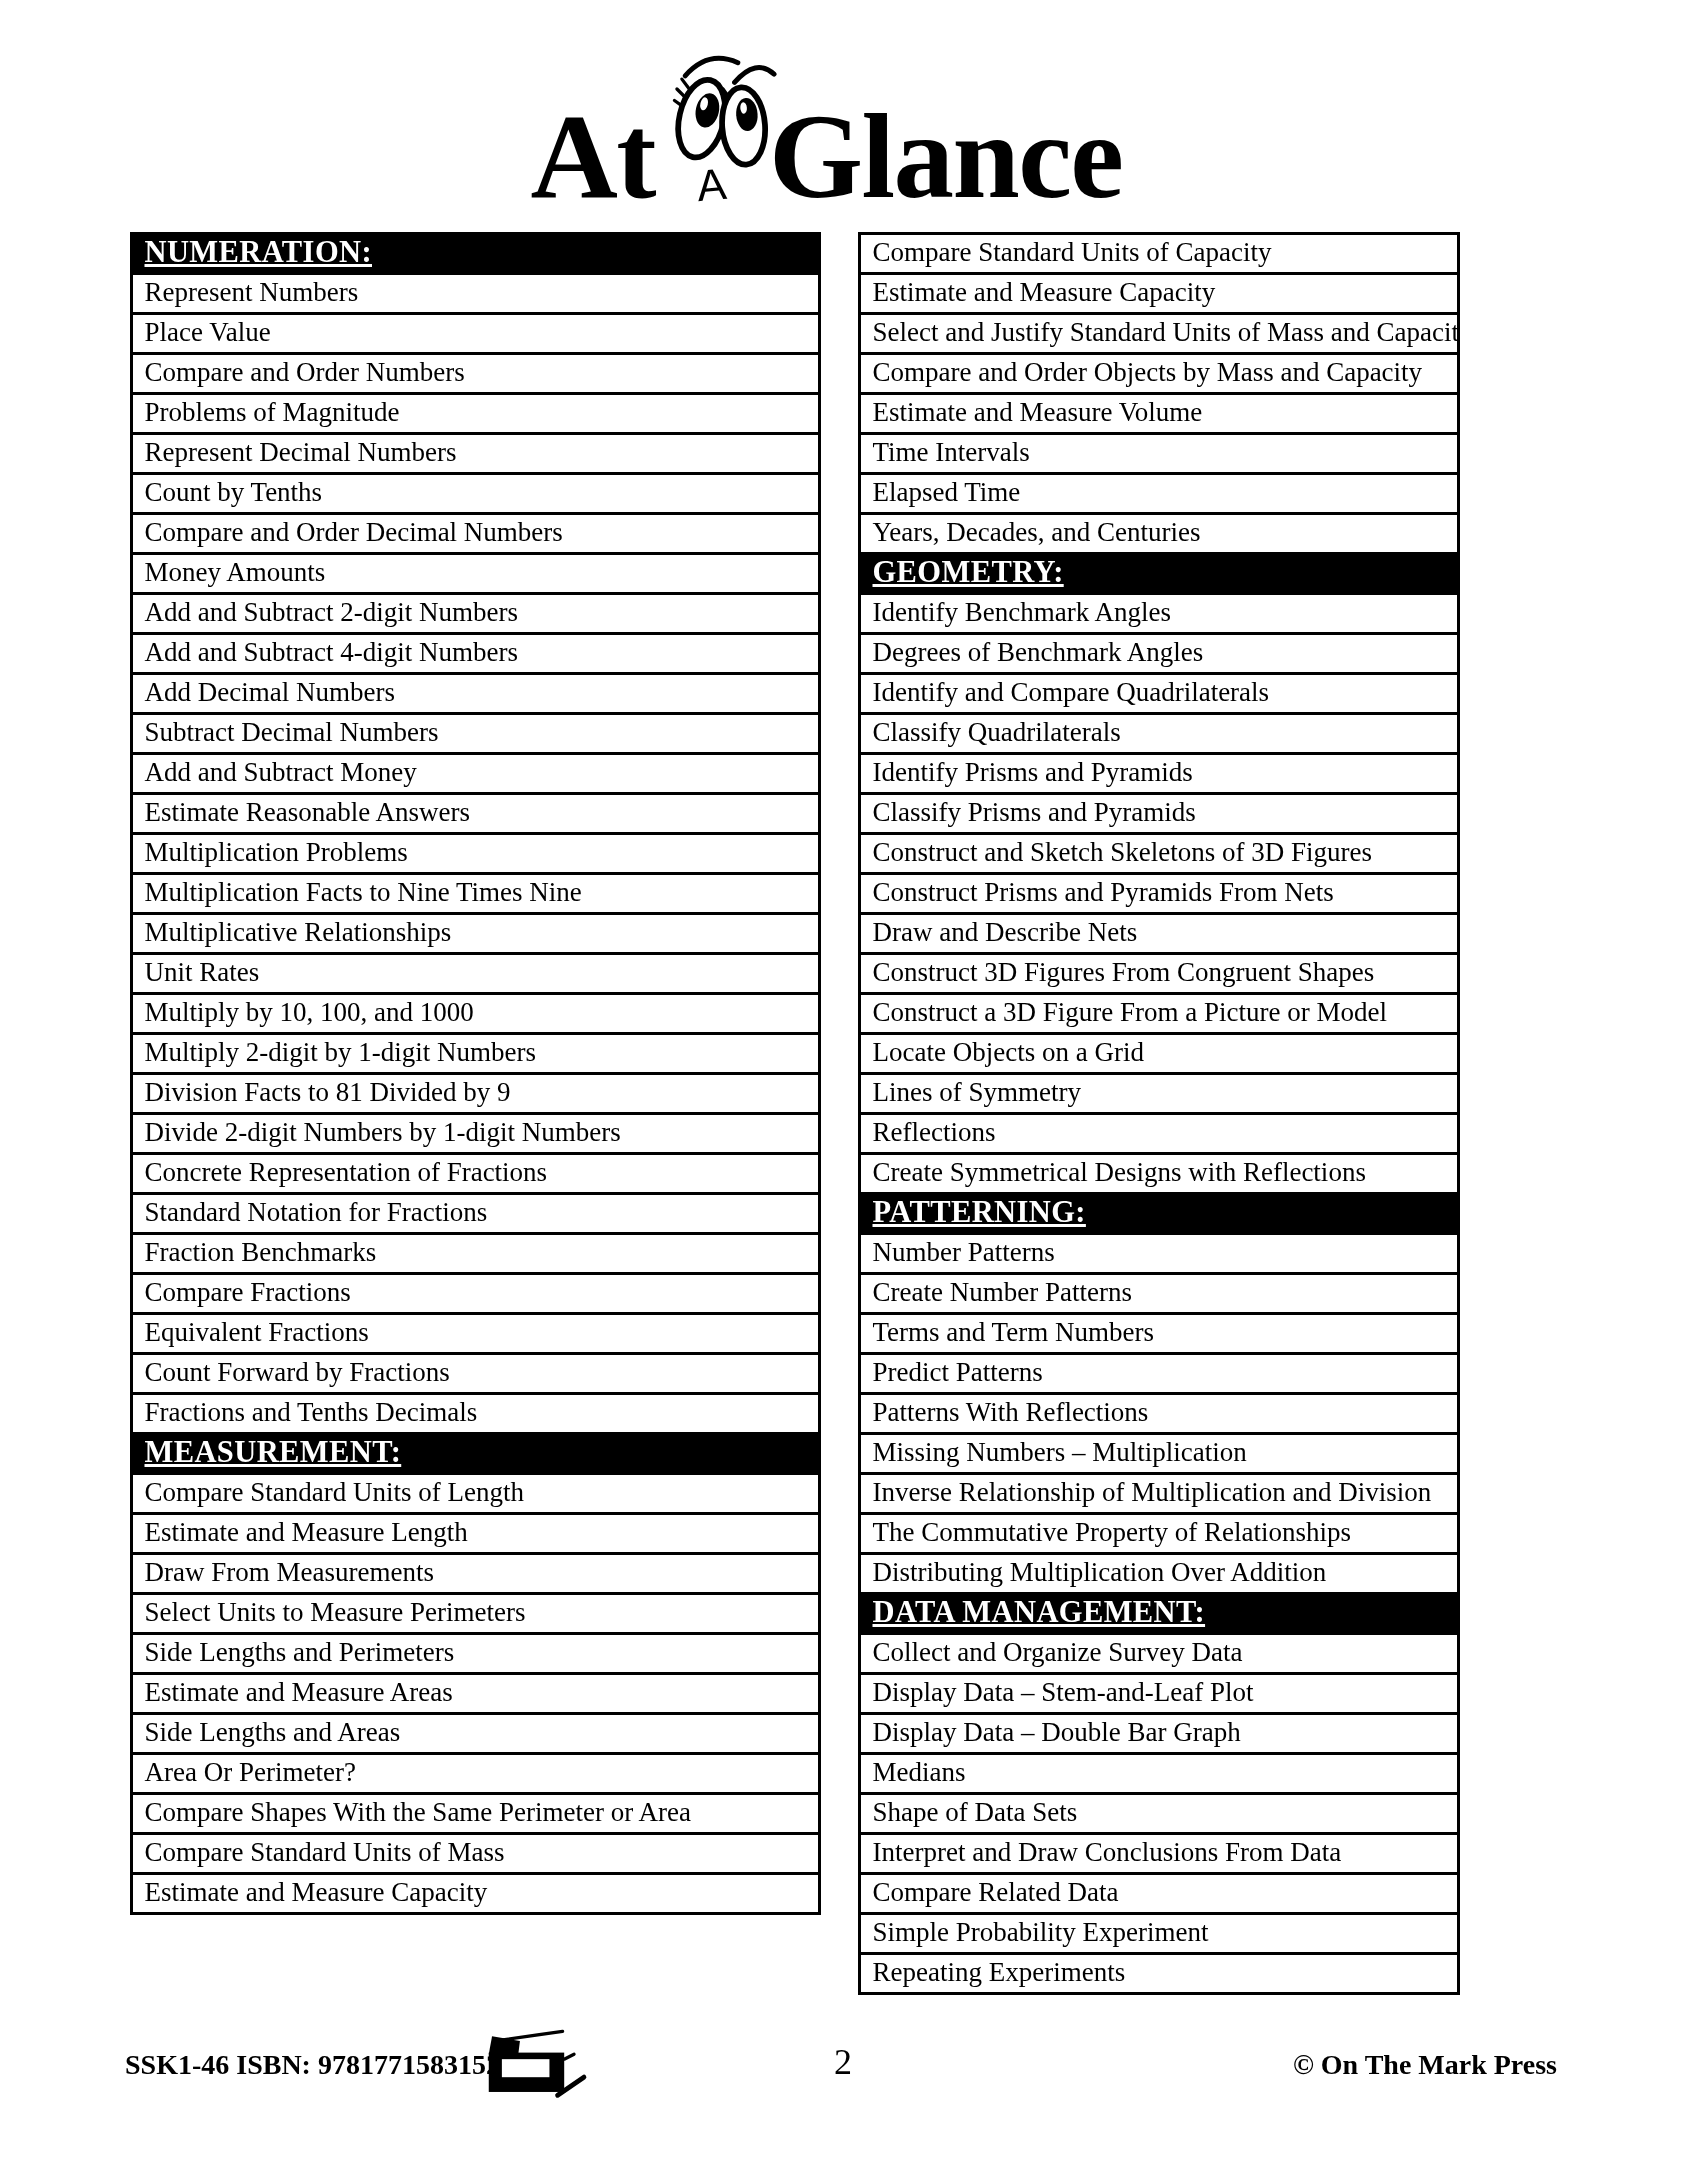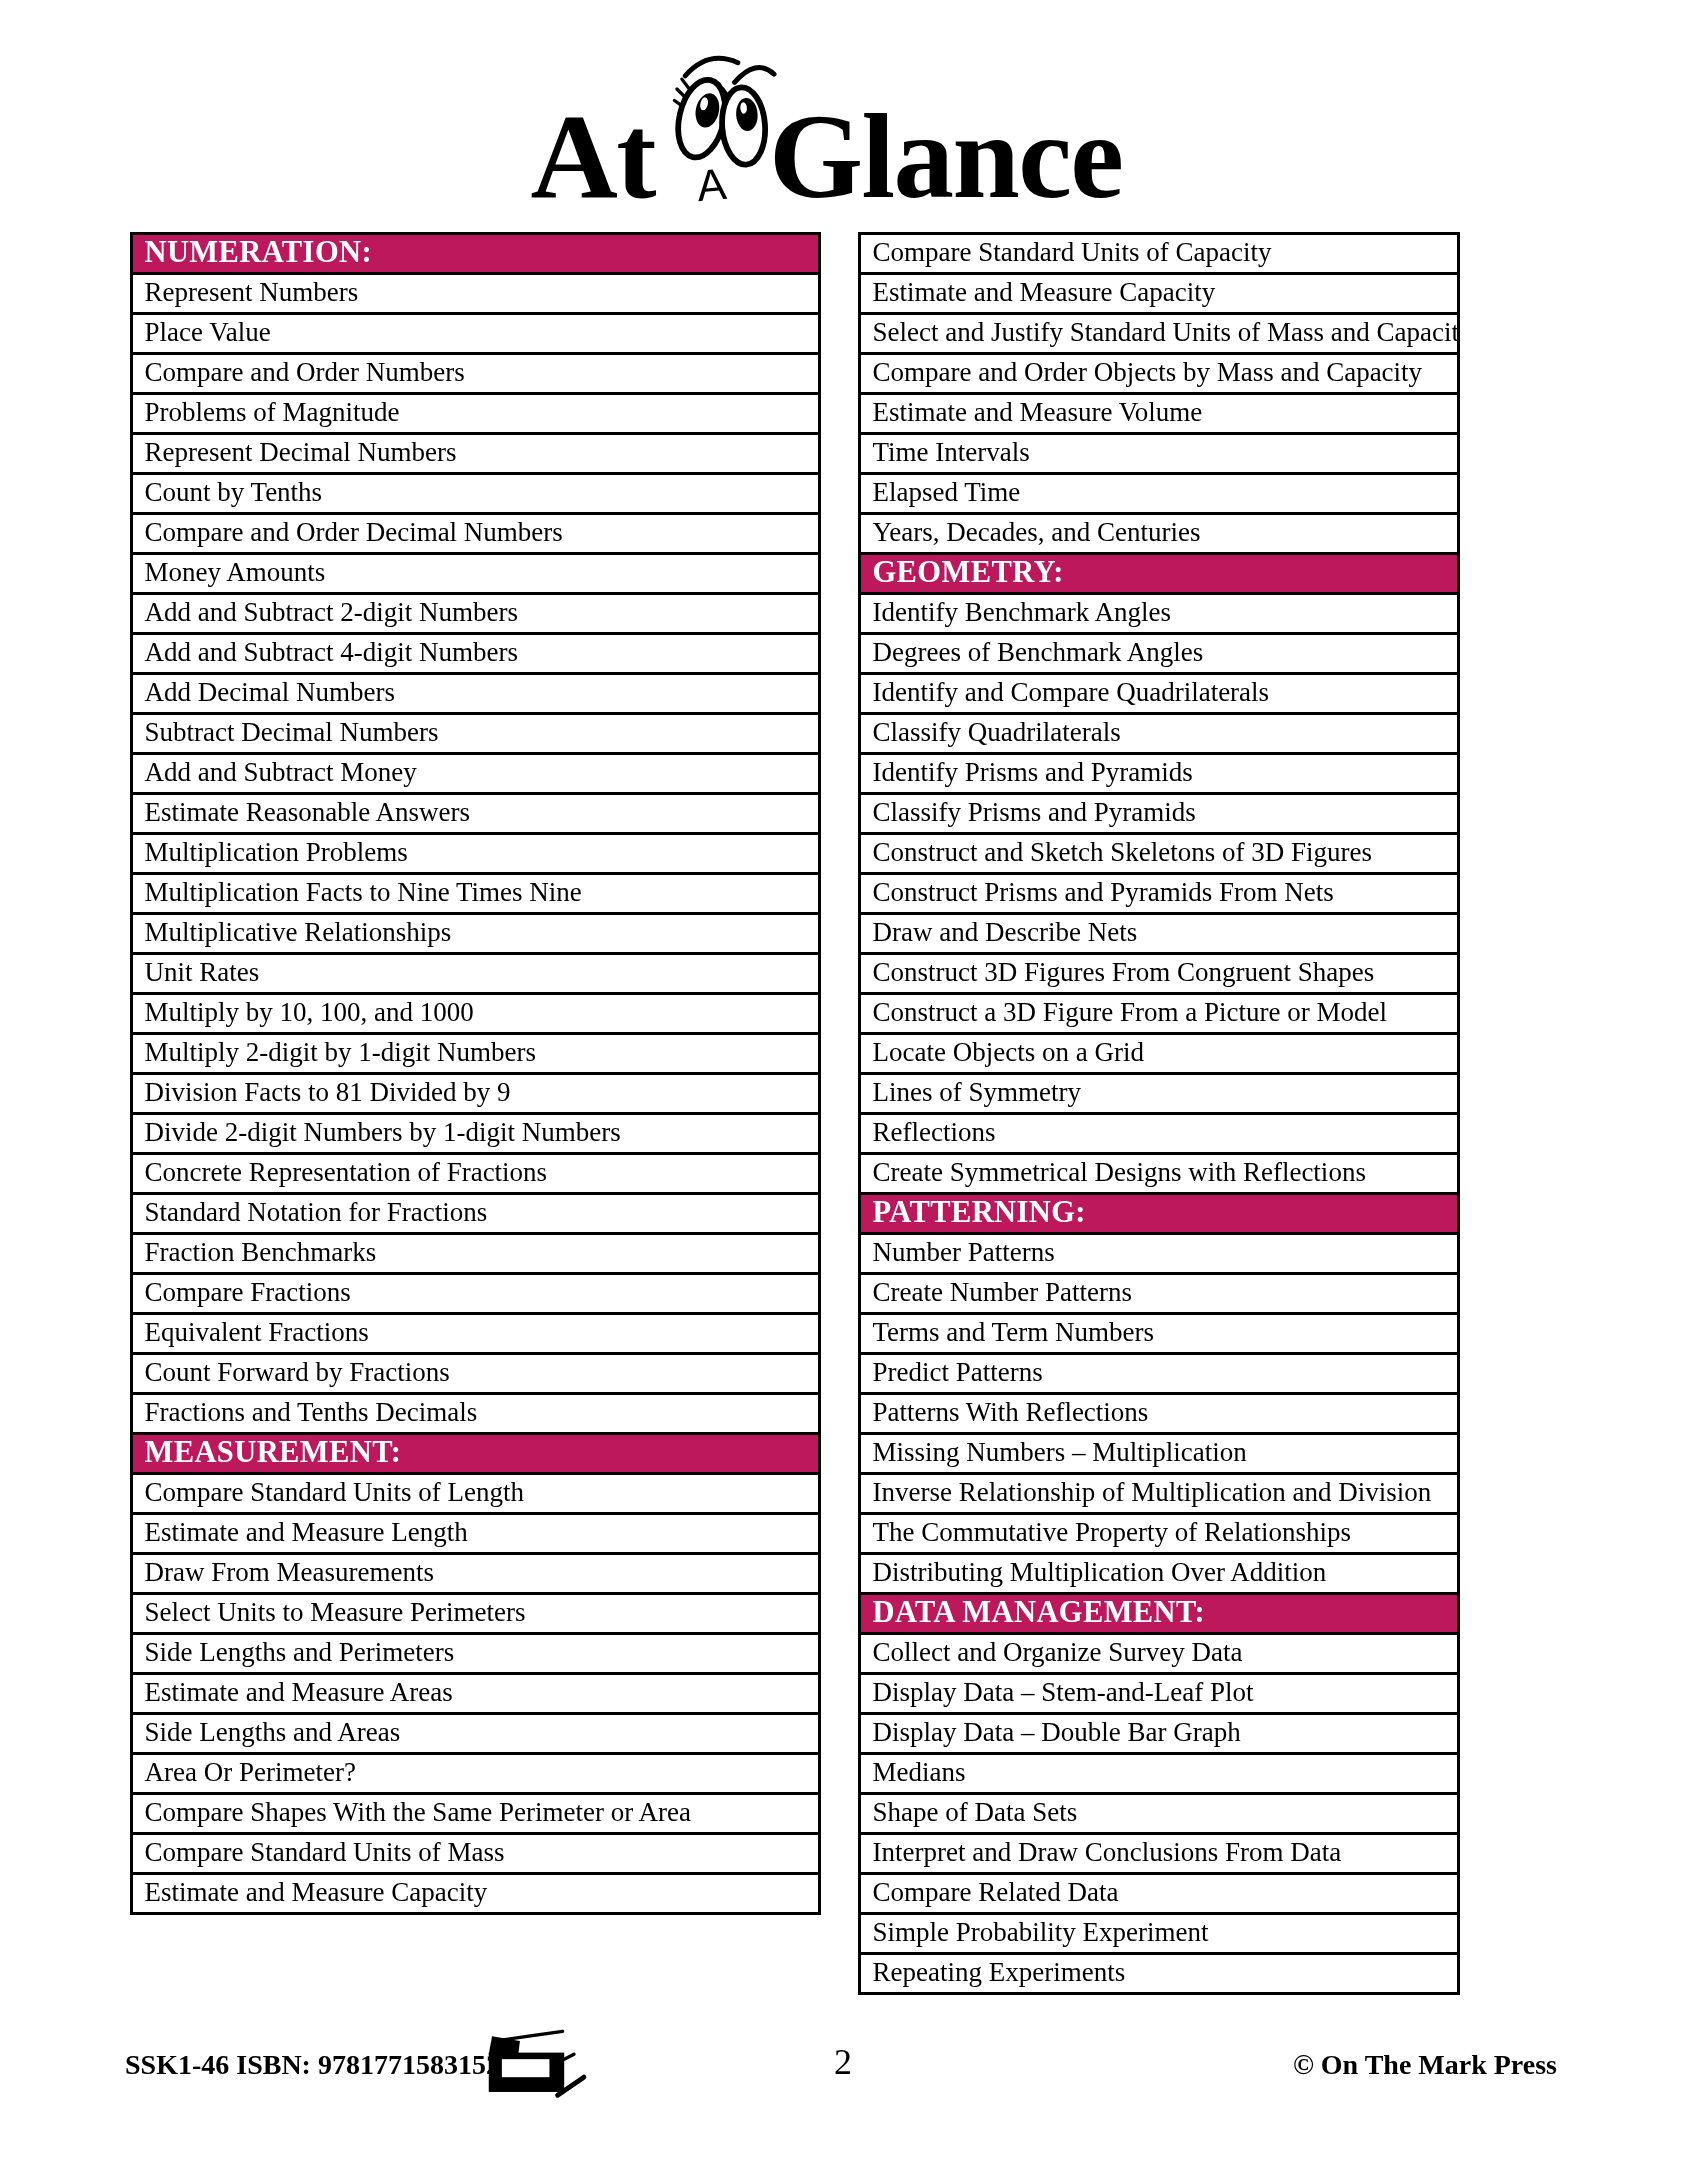--- a/index.html
+++ b/index.html
@@ -52,26 +52,27 @@
     border-right:3.3px solid #000;
     border-bottom:3.3px solid #000;
     padding-left:11.5px;
     font-size:27px;
     line-height:35px;
     white-space:nowrap;
     overflow:hidden;
     background:#fff;
   }
   .row.header{
-    background:#be185d;
+    background:#000000;
     color:#fff;
     font-weight:bold;
     font-size:30.5px;
     line-height:35px;
     letter-spacing:0.4px;
+    text-decoration:underline;
   }
   
   .footer-text{
     position:absolute;
     top:2048px;
     font-size:28px;
     font-weight:bold;
     line-height:33px;
     white-space:nowrap;
   }

